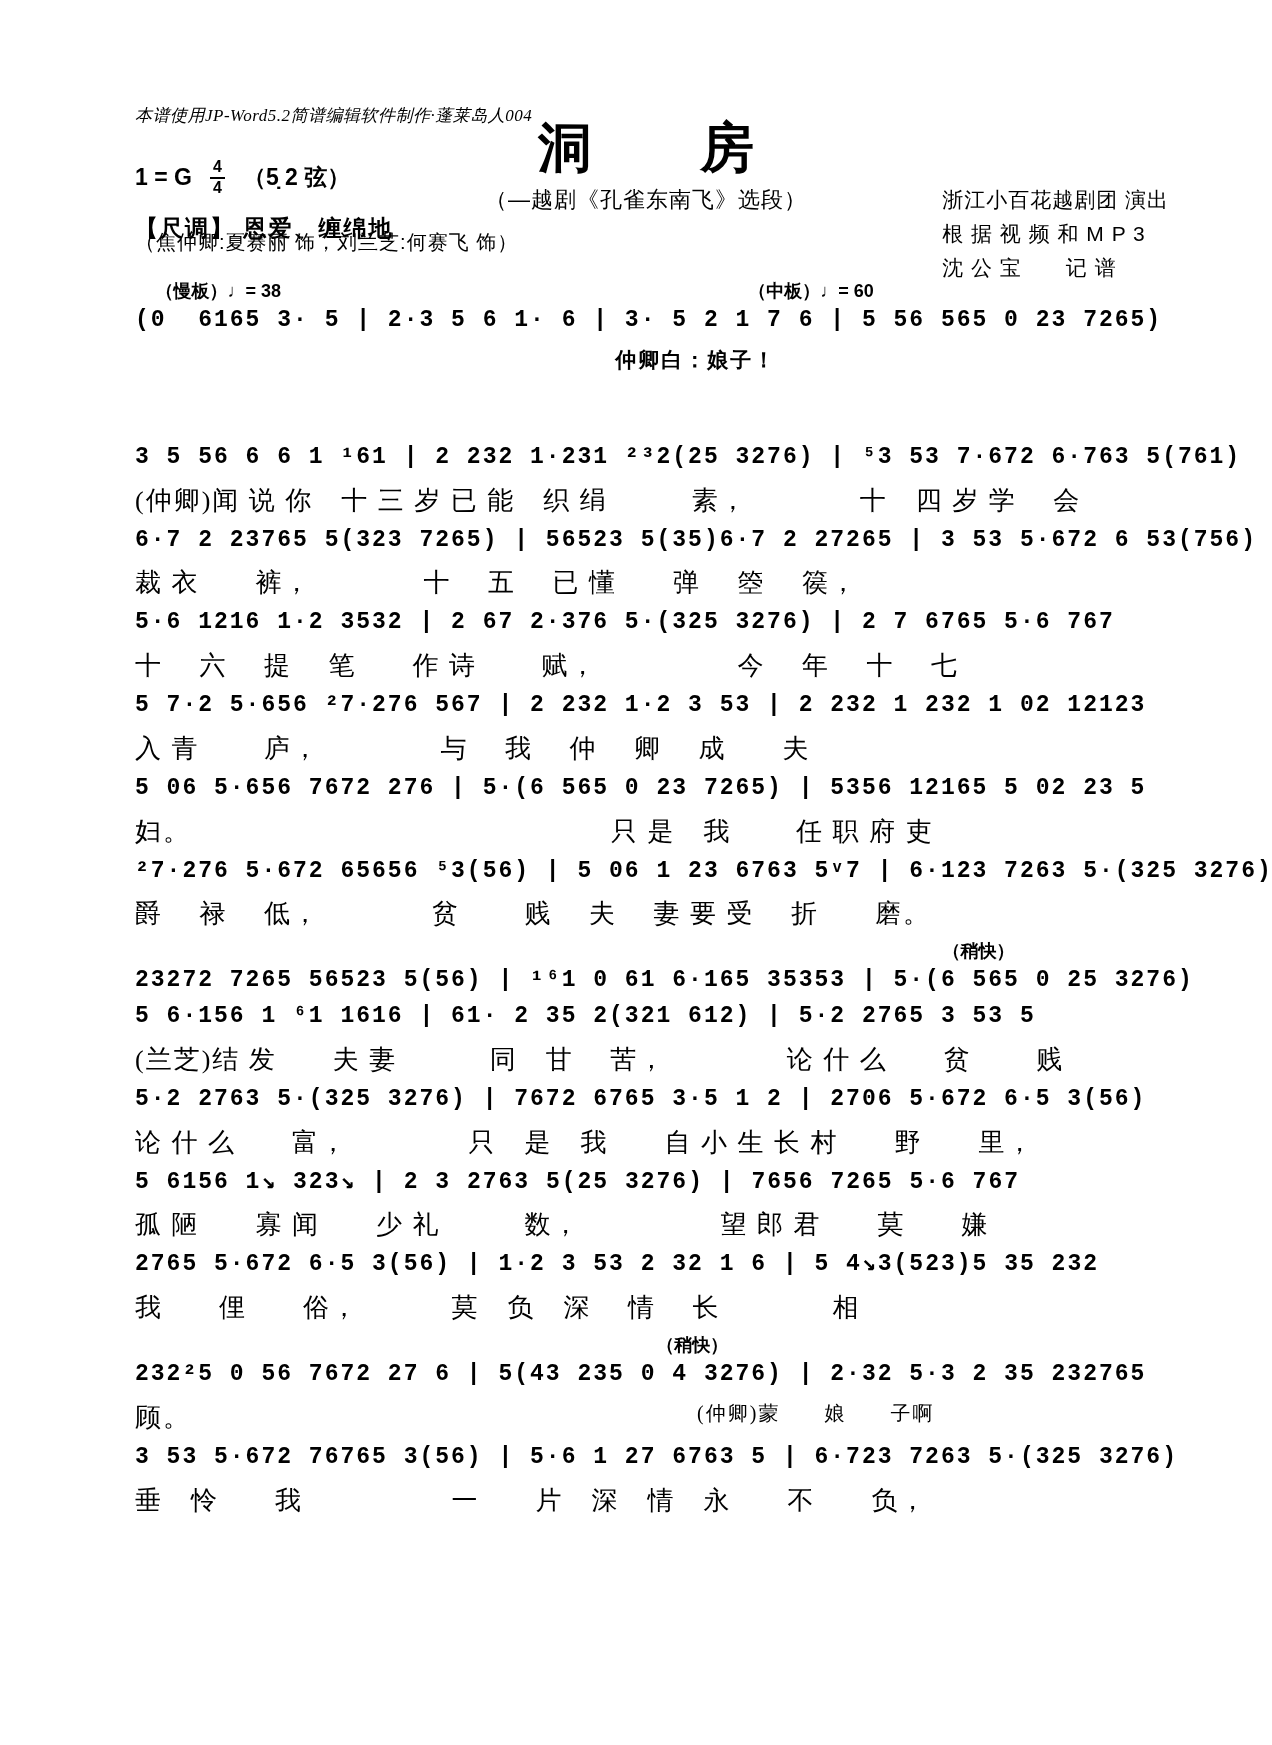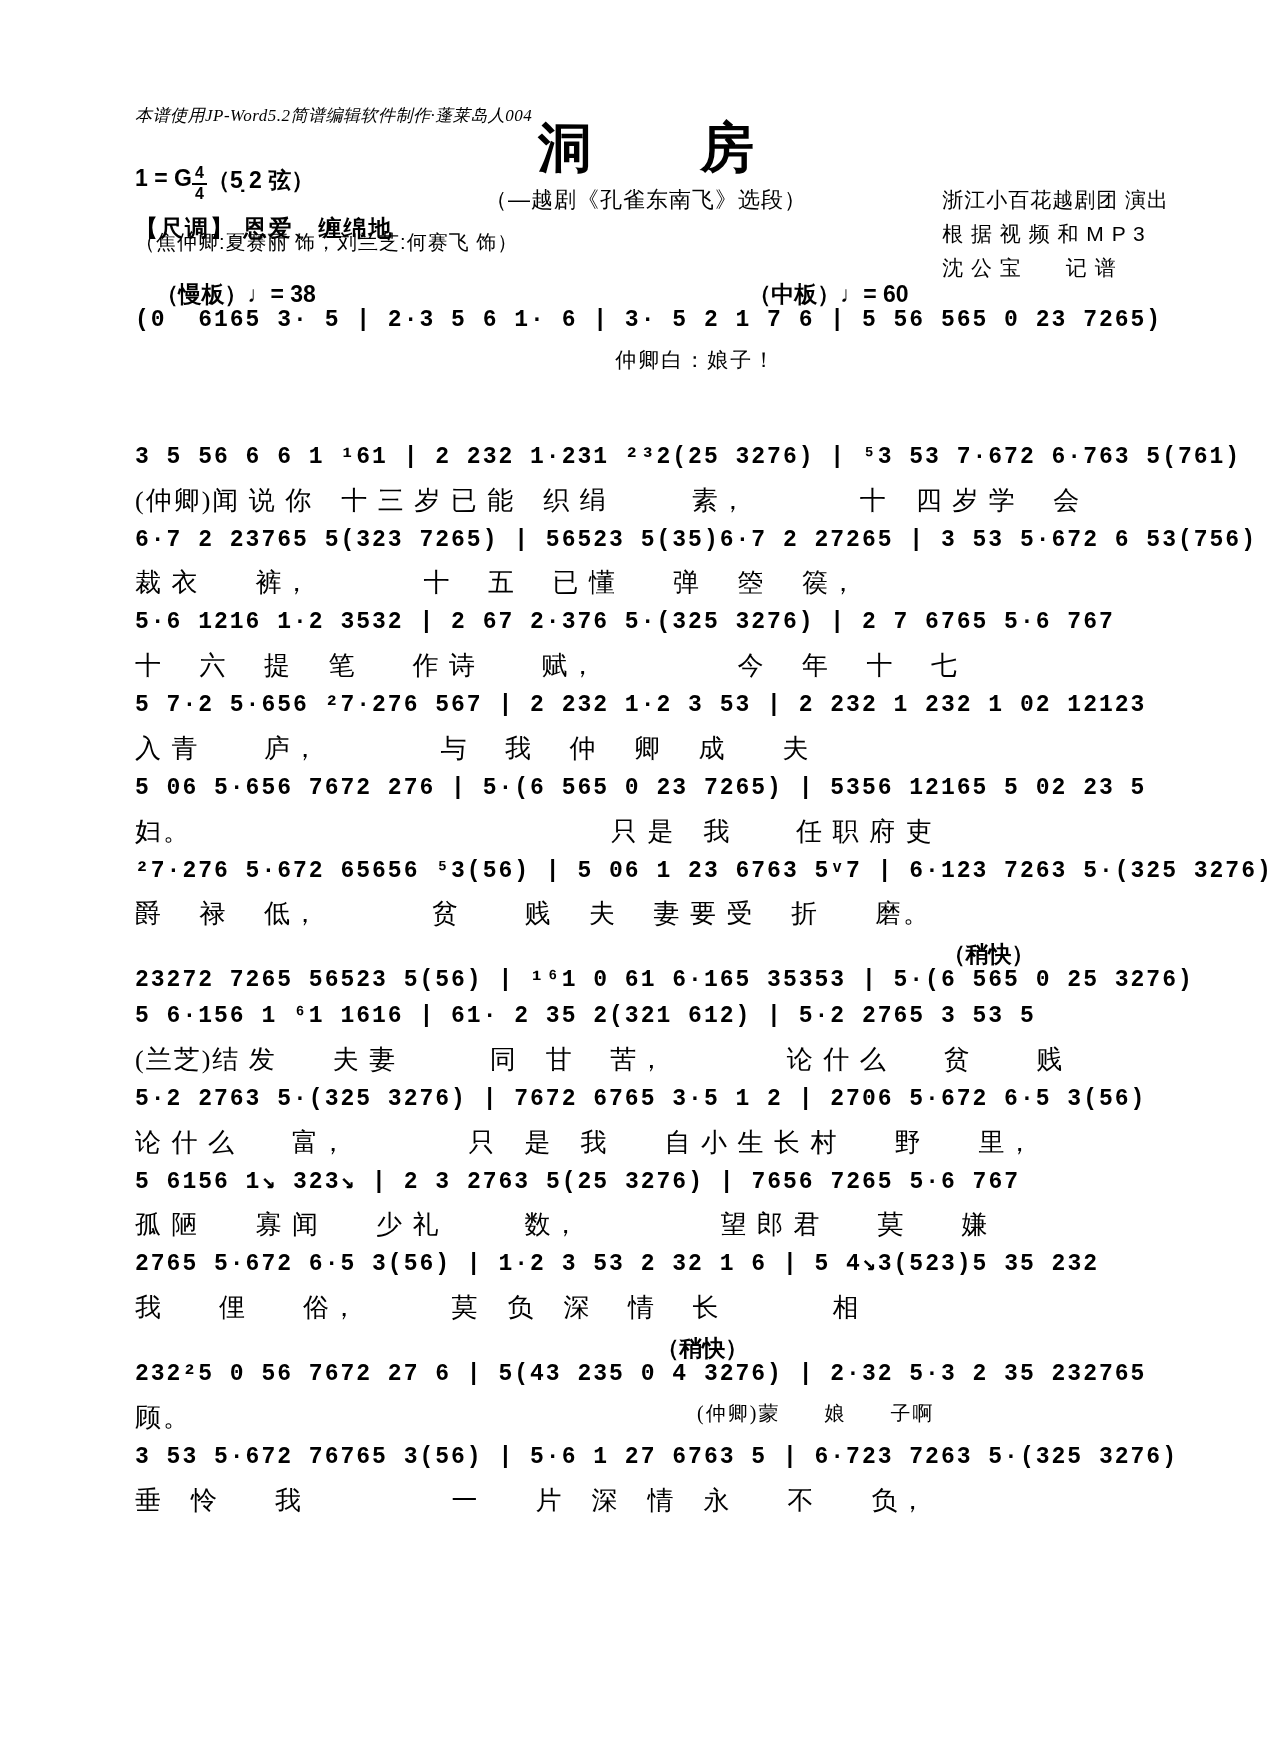--- a/index.html
+++ b/index.html
@@ -23,46 +23,46 @@
     text-align: center; font-size: 54px; font-weight: bold;
     font-family: "Liberation Serif", serif; line-height: 1.0; margin-top: -8px;
   }
   .subtitle { text-align: center; font-size: 22px; margin-top: 10px; letter-spacing: 1px; }
   .castline { text-align: left; font-size: 20px; margin-top: 14px; letter-spacing: 1px; }
   .credits {
     position: absolute; right: -12px; top: 26px;
     font-size: 21px; line-height: 1.62; text-align: left; letter-spacing: 1px; margin-top: 36px;
   }
   .keyline {
-    position: absolute; left: 0; top: 44px;
-    font-size: 23px; font-weight: bold; display: flex; gap: 0;
+    position: absolute; left: 0; top: 38px;
+    font-size: 23px; font-weight: bold; display: flex; align-items: center; gap: 18px;
   }
   .frac { display: inline-flex; flex-direction: column; align-items: center; font-size: 16px; line-height: 1.05; }
   .frac .frbar { width: 15px; border-top: 2px solid #000; margin: 1px 0; }
   .mode { position: absolute; left: 0; top: 92px; font-size: 23px; font-weight: bold; letter-spacing: 2px; }
 
   
   .music { margin-top: 6px; }
   .mline { position: relative; margin-bottom: 7px; }
   .marksrow { position: relative; height: 27px; }
   .mark {
-    position: absolute; top: 0; font-size: 23px; font-weight: bold; white-space: pre;
+    position: absolute; top: 0; font-size: 18px; font-weight: bold; white-space: pre;
   }
   .notes {
     font-family: Liberation Mono, monospace;
     font-weight: bold; font-size: 23px; letter-spacing: 2px;
     white-space: pre; line-height: 1.25;
   }
   .lyrics {
     position: relative;
     font-size: 26px; margin-top: 11px; min-height: 36px;
     white-space: pre; letter-spacing: 2px;
     font-family: "Liberation Serif", serif;
   }
-  .pos { position: absolute; top: 0; font-size: 21px; font-weight: normal; white-space: pre;
+  .pos { position: absolute; top: 0; font-size: 21px; font-weight: bold; white-space: pre;
          font-family: "Liberation Sans", sans-serif; }
 </style>
 </head>
 <body>
 
 <div class="sheet">
 
   <div class="watermark">本谱使用JP-Word5.2简谱编辑软件制作·蓬莱岛人004</div>
 
   <div class="header">

